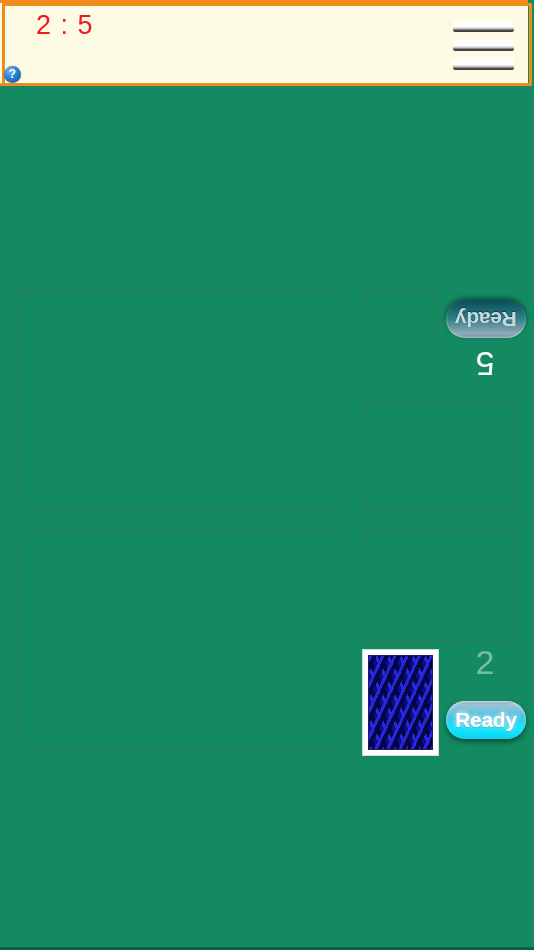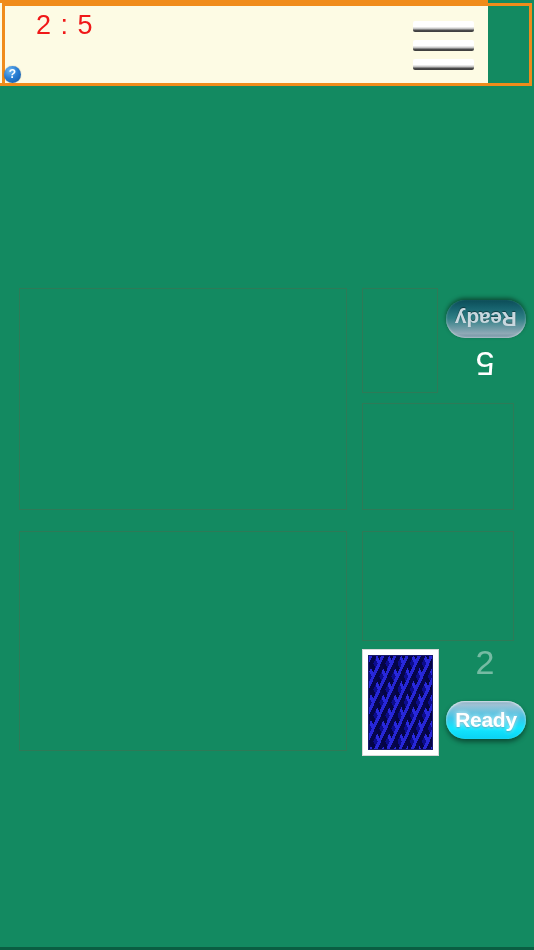--- a/index.html
+++ b/index.html
@@ -21,21 +21,21 @@
     height: 950px;
     background: #138a61;
     border-bottom: 3px solid #0a5e42;
     overflow: hidden;
   }
 
   
   #header {
     position: absolute;
     left: 0; top: 0;
-    width: 488px;
+    width: 528px;
     height: 86px;
     background: #fdfbe4;
     border: 3px solid #f08c1b;
     border-left: none;
     border-right: none;
     border-top: 3px solid #f08c1b;
   }
   #header::after {
     content: "";
     position: absolute;

